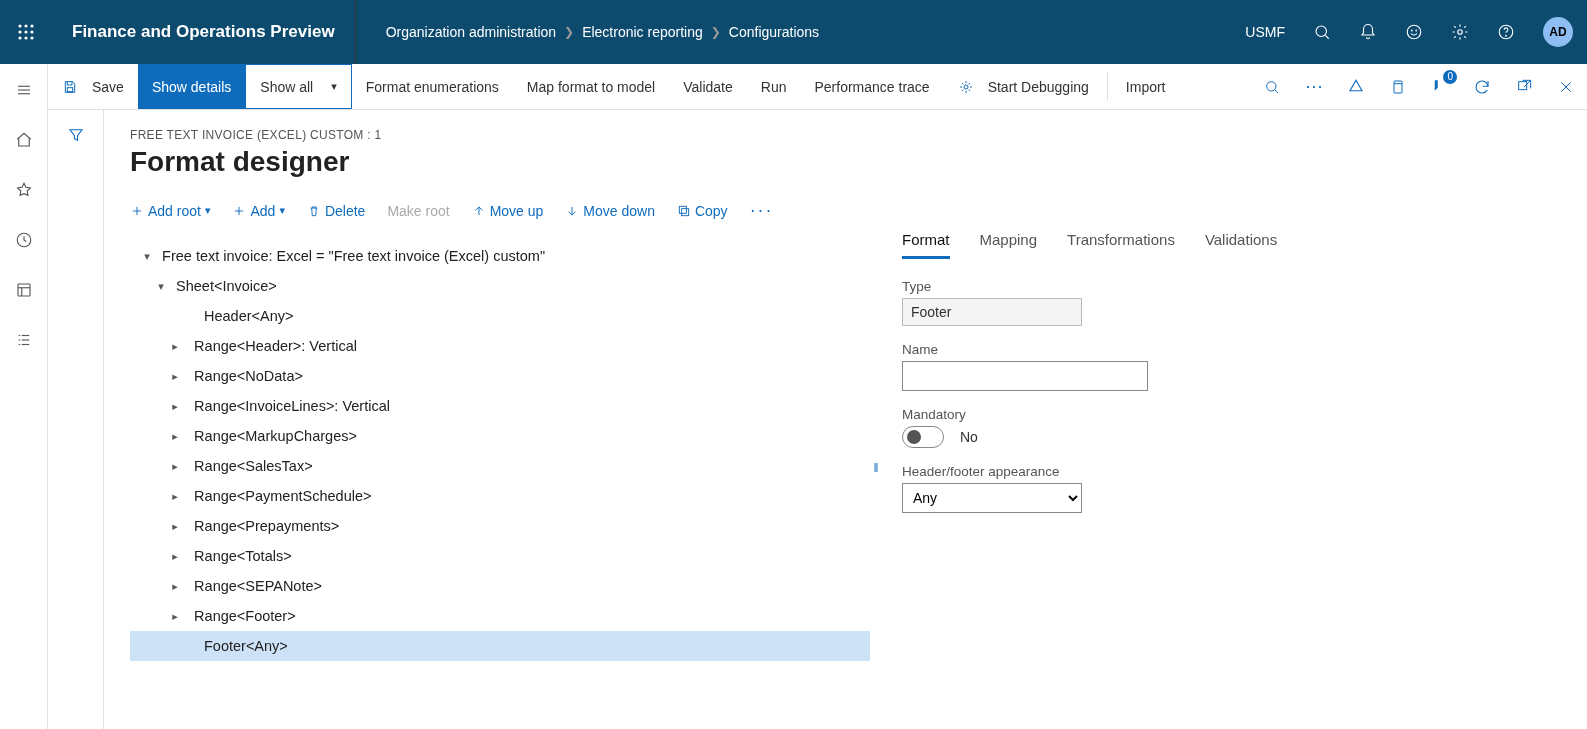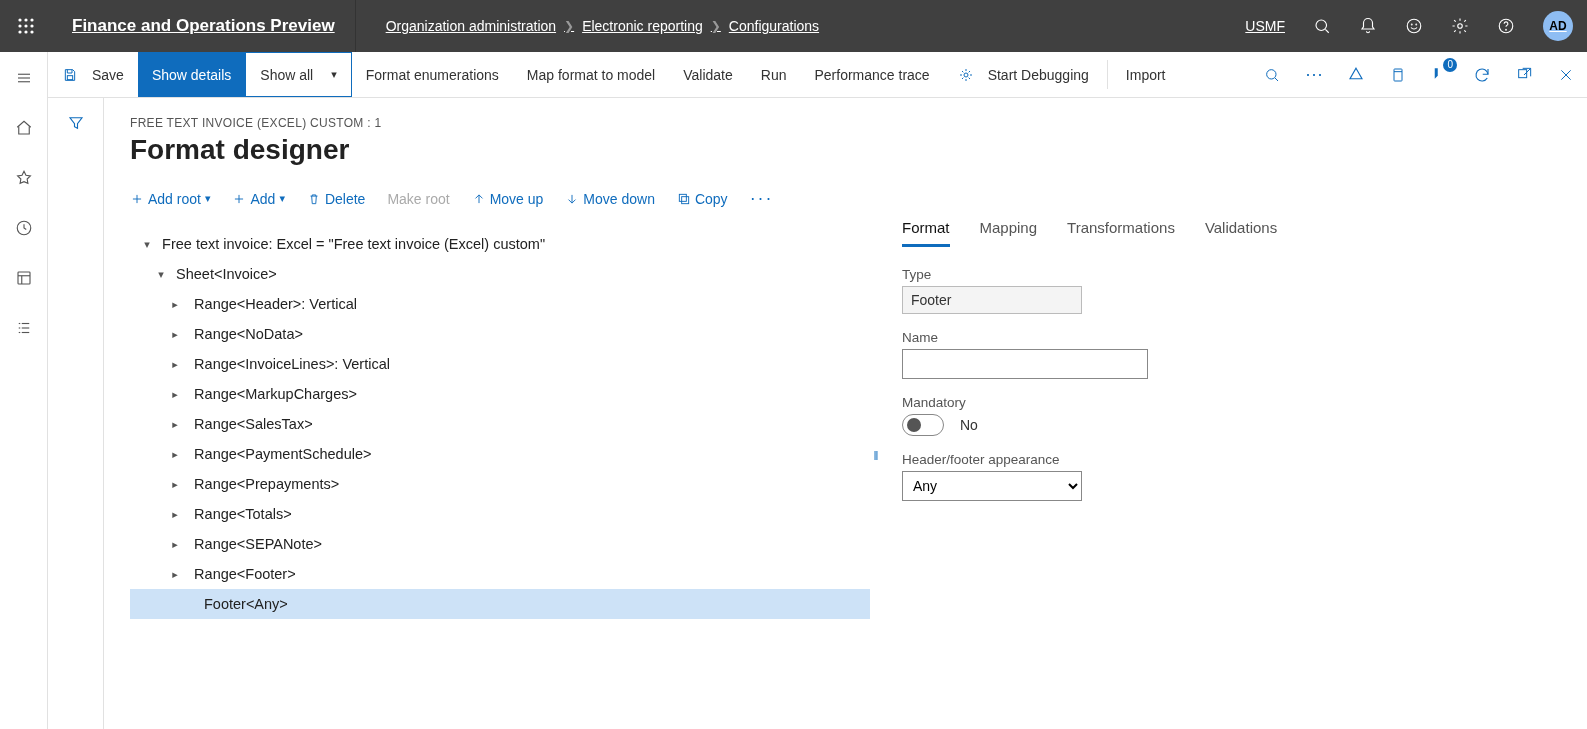--- a/index.html
+++ b/index.html
@@ -1,19 +1,19 @@
 <!DOCTYPE html>
 <html><head>
 <meta charset="utf-8">
 <style>
   * { box-sizing: border-box; }
   body { margin:0; font-family: "Segoe UI", Arial, sans-serif; font-size:14px; color:#333; background:#fff; }
 
   
-  .topbar { height:52px; background:#404040; color:#fff; display:flex; align-items:center;text-decoration:underline; }
+  .topbar { height:64px; background:#0c4a6e; color:#fff; display:flex; align-items:center; }
   .waffle { width:52px; height:52px; display:flex; align-items:center; justify-content:center; cursor:pointer; }
   .waffle svg { fill:#fff; }
   .app-title { font-size:17px; font-weight:600; padding:0 20px; border-right:1px solid #333; height:100%; display:flex; align-items:center; }
   .breadcrumb { display:flex; align-items:center; padding-left:30px; gap:8px; font-size:14px; }
   .breadcrumb span { color:#fff; }
   .breadcrumb .sep { color:#999; font-size:12px;}
   .top-right { margin-left:auto; display:flex; align-items:center; height:100%; }
   .top-right .entity { font-size:14px; padding:0 14px; }
   .top-icon-btn { width:46px; height:52px; display:flex; align-items:center; justify-content:center; cursor:pointer; }
   .top-icon-btn svg { stroke:#fff; fill:none; stroke-width:1.5; }
@@ -341,20 +341,24 @@
           <div class="tree-pane">
             <div class="tree-row indent-0">
               <span class="tw">▾</span>&nbsp;&nbsp;
               <span>Free text invoice: Excel = "Free text invoice (Excel) custom"</span>
             </div>
             <div class="tree-row indent-1">
               <span class="tw">▾</span>&nbsp;&nbsp;
               <span>Sheet&lt;Invoice&gt;</span>
             </div>
             <div id="tree-items">
+                <div class="tree-row indent-2b">
+                  <span class="tw" style="visibility: hidden;"></span>
+                  <span>Header&lt;Any&gt;</span>
+                </div>
                 <div class="tree-row indent-2">
                   <span class="tw">▸</span>
                   <span>&nbsp;&nbsp;&nbsp;</span>
                   <span>Range&lt;Header&gt;: Vertical</span>
                 </div>
                 <div class="tree-row indent-2">
                   <span class="tw">▸</span>
                   <span>&nbsp;&nbsp;&nbsp;</span>
                   <span>Range&lt;NoData&gt;</span>
                 </div>

